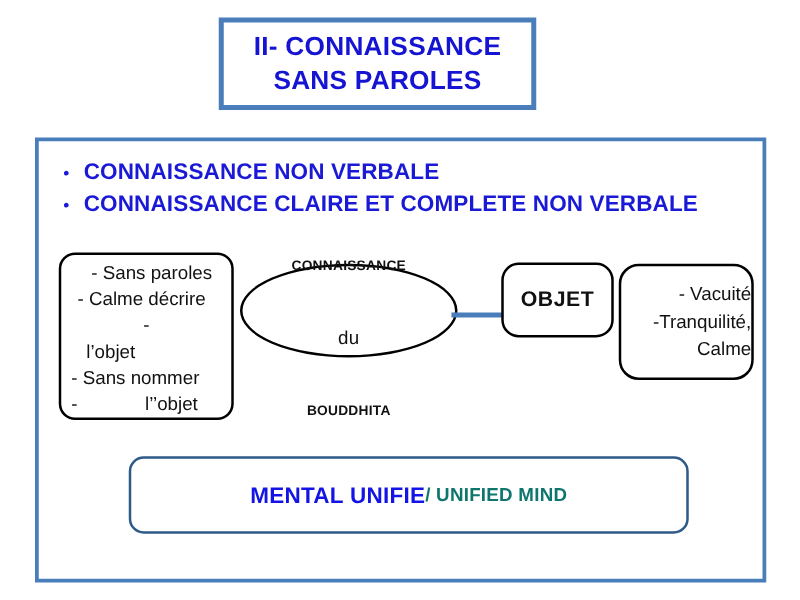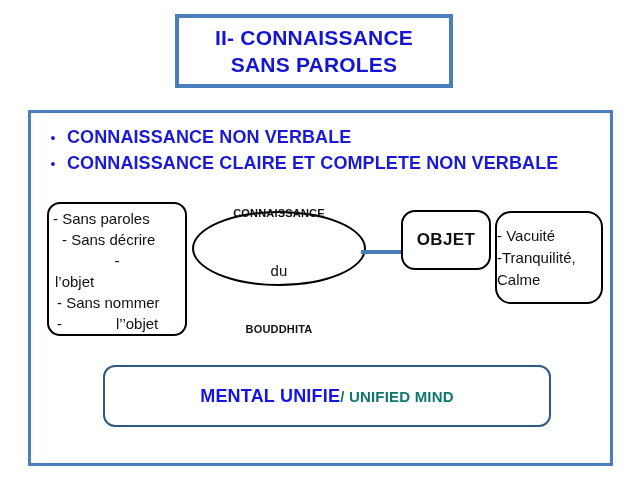--- a/index.html
+++ b/index.html
@@ -14,21 +14,21 @@
     background: #ffffff;
     font-family: "Liberation Sans", sans-serif;
     overflow: hidden;
   }
 
   
   .title-box {
     position: absolute;
     left: 175px;
     top: 14px;
-    width: 278px;
+    width: 254px;
     height: 74px;
     border: 4px solid #4A7EBB;
     background: #ffffff;
     box-sizing: border-box;
     display: flex;
     flex-direction: column;
     align-items: center;
     justify-content: center;
   }
   .title-line {
@@ -96,24 +96,24 @@
     height: 134px;
     border-radius: 13px;
     padding-top: 4px;
   }
   .left-line {
     color: #111111;
     font-size: 15px;
     line-height: 21px;
     white-space: nowrap;
   }
-  .ll-1 { padding-left: 4px; }
+  .ll-1 { padding-left: 24px; }
   .ll-2 { padding-left: 13px; }
   .ll-3 { padding-left: 0; text-align: center; }
-  .ll-4 { padding-left: 6px; }
+  .ll-4 { padding-left: 20px; }
   .ll-5 { padding-left: 8px; }
   .ll-6 { padding-left: 8px; }
   .ll-6 .gap { display: inline-block; width: 54px; }
 
   .ellipse {
     left: 161px;
     top: 98px;
     width: 174px;
     height: 75px;
     border-radius: 50%;
@@ -160,21 +160,21 @@
   }
 
   .right-box {
     left: 464px;
     top: 98px;
     width: 108px;
     height: 93px;
     border-radius: 16px;
     display: flex;
     flex-direction: column;
-    align-items: flex-start;
+    align-items: flex-end;
     justify-content: center;
   }
   .right-line {
     color: #111111;
     font-size: 15px;
     line-height: 22px;
     white-space: nowrap;
   }
 
   
@@ -223,21 +223,21 @@
         <span class="bullet-text">CONNAISSANCE NON VERBALE</span>
       </div>
       <div class="bullet-row">
         <span class="bullet-dot">•</span>
         <span class="bullet-text">CONNAISSANCE CLAIRE ET COMPLETE NON VERBALE</span>
       </div>
     </div>
 
     <div class="shape left-box">
       <div class="left-line ll-1">- Sans paroles</div>
-      <div class="left-line ll-2">-  Sans décrire</div>
+      <div class="left-line ll-2">-  Calme décrire</div>
       <div class="left-line ll-3">-</div>
       <div class="left-line ll-4">l’objet</div>
       <div class="left-line ll-5">- Sans nommer</div>
       <div class="left-line ll-6"><span>-</span><span class="gap"></span><span>l’’objet</span></div>
     </div>
 
     <div class="shape ellipse">
       <div class="ellipse-line">CONNAISSANCE</div>
       <div class="ellipse-line small">du</div>
       <div class="ellipse-line">BOUDDHITA</div>

